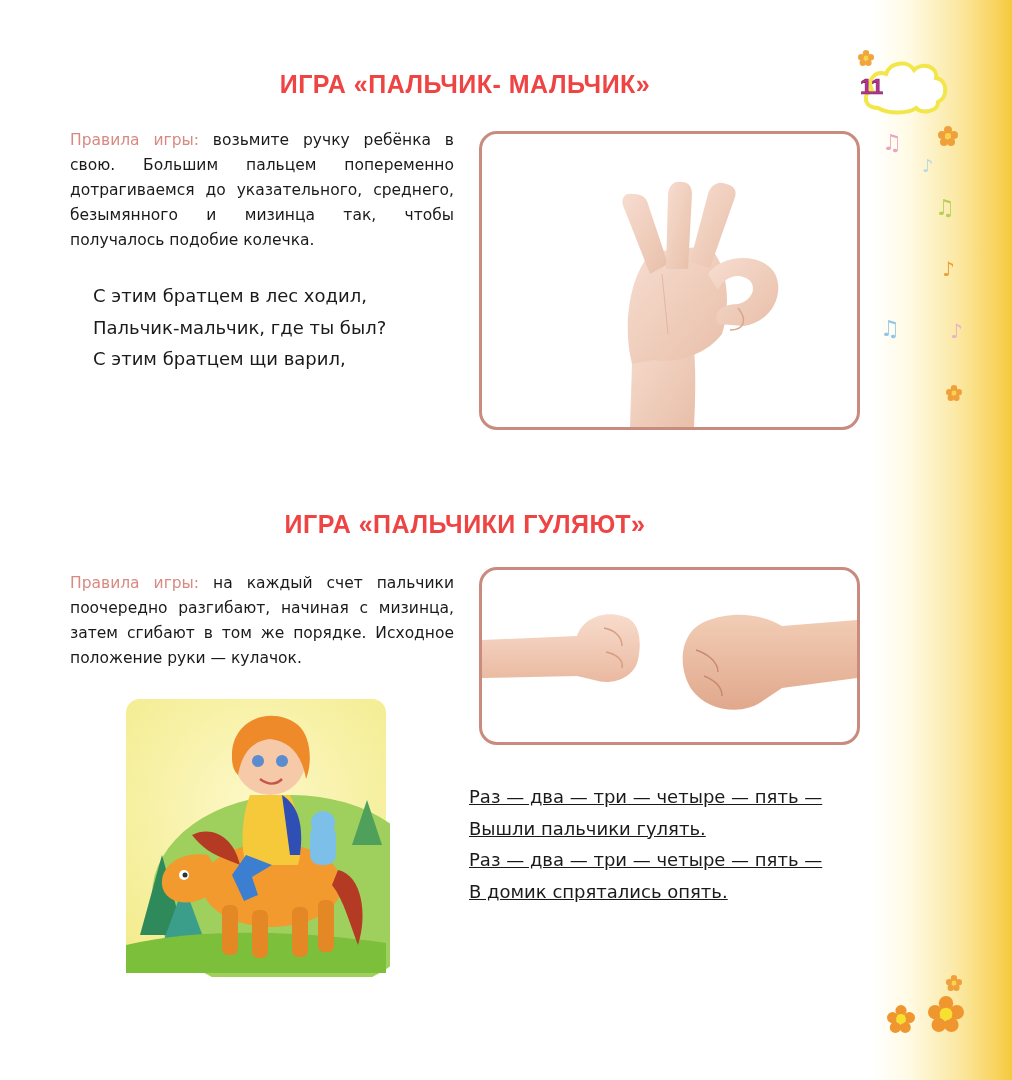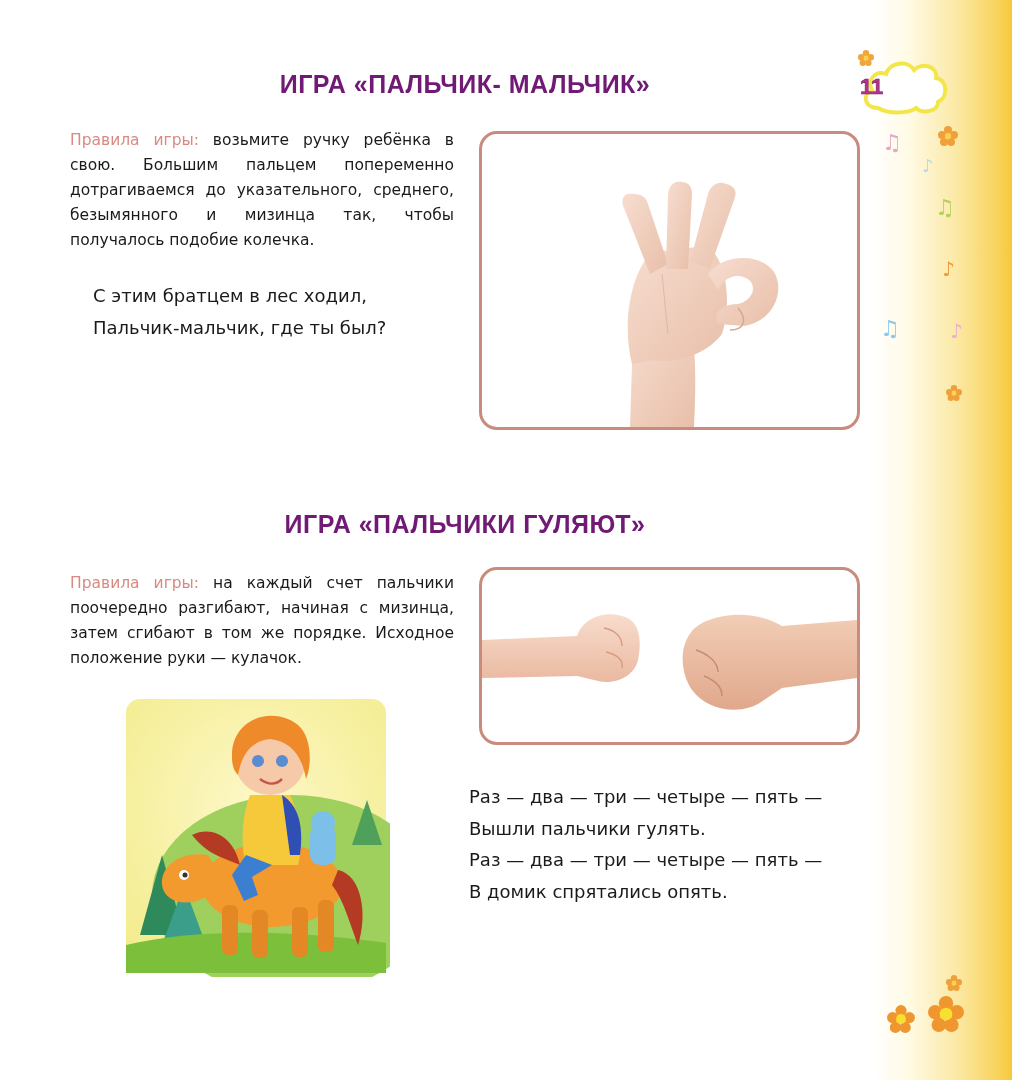--- a/index.html
+++ b/index.html
@@ -7,36 +7,36 @@
     body { position: relative; font-family: "DejaVu Sans", "Liberation Sans", sans-serif; color: #1a1a1a; }
 
     .side-gradient {
       position: absolute; top: 0; right: 0; width: 140px; height: 1080px;
       background: linear-gradient(to right, rgba(255,255,255,0) 0%, #fffbe6 25%, #fbe9a6 60%, #f8d25a 90%, #f6c93c 100%);
     }
 
     .title {
       position: absolute; left: 0; width: 930px; text-align: center;
       font-family: "Liberation Sans", sans-serif; font-weight: bold;
-      color: #701a75; font-size: 25px; letter-spacing: 0.5px;
+      color: #ef4444; font-size: 25px; letter-spacing: 0.5px;
     }
     .title-1 { top: 70px; left: 0; width: 930px; }
     .title-2 { top: 510px; left: 0; width: 930px; }
 
     .rules {
       position: absolute; font-size: 15.5px; line-height: 25px; text-align: justify;
       text-align-last: left; color: #1a1a1a;
     }
     .rules .label { color: #d88a82; font-weight: normal; }
     .rules-1 { left: 70px; top: 128px; width: 384px; }
     .rules-2 { left: 70px; top: 571px; width: 384px; }
 
     .poem { position: absolute; font-size: 18px; line-height: 31.5px; color: #1a1a1a; }
     .poem-1 { left: 93px; top: 280px; }
-    .poem-2 { left: 469px; top: 781px; }
+    .poem-2 { left: 469px; top: 781px; text-decoration: underline; }
     .poem div { white-space: nowrap; }
 
     .photo-frame {
       position: absolute; border: 3px solid #c98b7d; border-radius: 18px; background: #fff; overflow: hidden;
     }
     .frame-1 { left: 479px; top: 131px; width: 381px; height: 299px; }
     .frame-2 { left: 479px; top: 567px; width: 381px; height: 178px; }
     .photo-frame svg { width: 100%; height: 100%; display: block; }
 
     .illustration {
@@ -71,20 +71,21 @@
 
 <div class="title title-1">ИГРА «ПАЛЬЧИК- МАЛЬЧИК»</div>
 
 <div class="rules rules-1">
   <span class="label">Правила игры:</span><span> возьмите ручку ребёнка в свою. Большим пальцем попеременно дотрагиваемся до указательного, среднего, безымянного и мизинца так, чтобы получалось подобие колечка.</span>
 </div>
 
 <div class="poem poem-1">
   <div>С этим братцем в лес ходил,</div>
   <div>Пальчик-мальчик, где ты был?</div>
+  <div>С этим братцем щи варил,</div>
 </div>
 
 <div class="photo-frame frame-1">
   <svg viewBox="0 0 375 293">
     <defs>
       <linearGradient id="skin1" x1="0" y1="0" x2="1" y2="1">
         <stop offset="0" stop-color="#f7ddd0"></stop>
         <stop offset="1" stop-color="#e8bfa9"></stop>
       </linearGradient>
     </defs>

